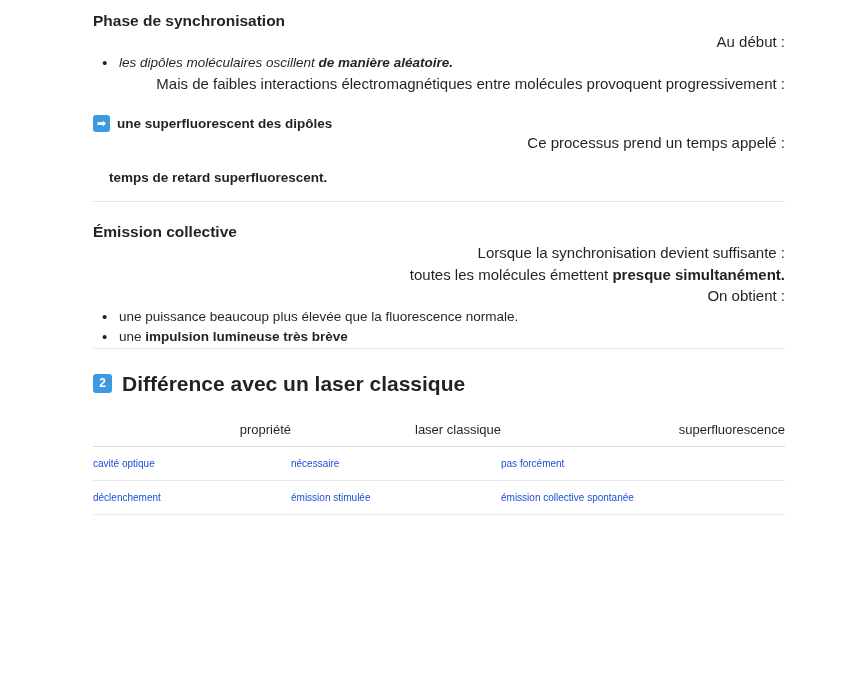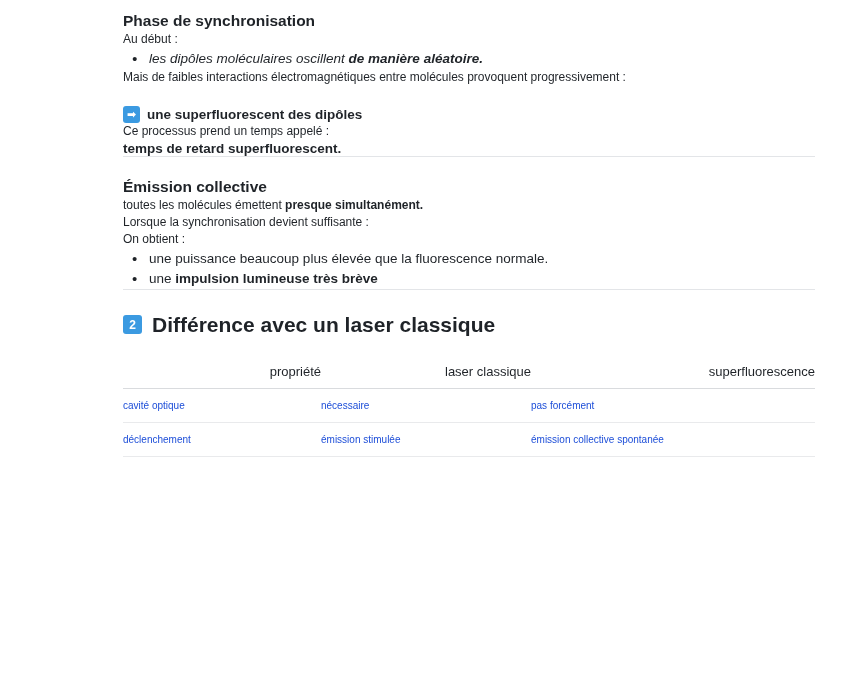--- a/index.html
+++ b/index.html
@@ -16,44 +16,45 @@
     -webkit-font-smoothing: antialiased;
   }
   .page {
     position: relative;
     width: 855px;
     height: 699px;
     box-sizing: border-box;
   }
   .content {
     position: absolute;
-    left: 123px;
+    left: 93px;
     top: 0;
     width: 692px;
   }
 
   h3.section-heading {
     font-size: 15.5px;
     font-weight: bold;
     color: #1f2328;
     margin: 0;
     padding: 0;
     line-height: 1.3;
   }
 
   p.para {
-    font-size: 12px;
+    font-size: 15px;
     line-height: 1.45;
     margin: 0;
     color: #1f2328;
+    text-align: right;
   }
   p.strongline {
     font-size: 13.5px;
     font-weight: bold;
-    margin: 0;
+    margin: 16px;
     color: #1f2328;
   }
   ul.bullets {
     margin: 0;
     padding-left: 26px;
     list-style: none;
   }
   ul.bullets li {
     font-size: 13.5px;
     line-height: 1.5;
@@ -175,23 +176,23 @@
 
     <p class="para mt-22">Ce processus prend un temps appelé :</p>
 
     <p class="strongline mt-22">temps de retard superfluorescent.</p>
 
     <hr class="rule mt-30">
 
     <div style="height:20px"></div>
     <h3 class="section-heading">Émission collective</h3>
 
+    <p class="para mt-16">Lorsque la synchronisation devient suffisante :</p>
+
     <p class="para mt-18"><span>toutes les molécules émettent </span><span class="b">presque simultanément.</span></p>
-
-    <p class="para mt-16">Lorsque la synchronisation devient suffisante :</p>
 
     <p class="para mt-20">On obtient :</p>
 
     <ul class="bullets mt-14">
       <li><span>une puissance beaucoup plus élevée que la fluorescence normale.</span><span class="b"></span></li>
       <li><span>une </span><span class="b">impulsion lumineuse très brève</span></li>
     </ul>
 
     <hr class="rule mt-26">
 

